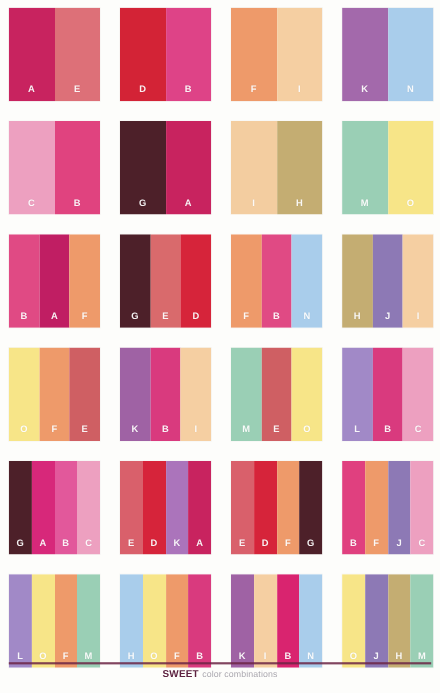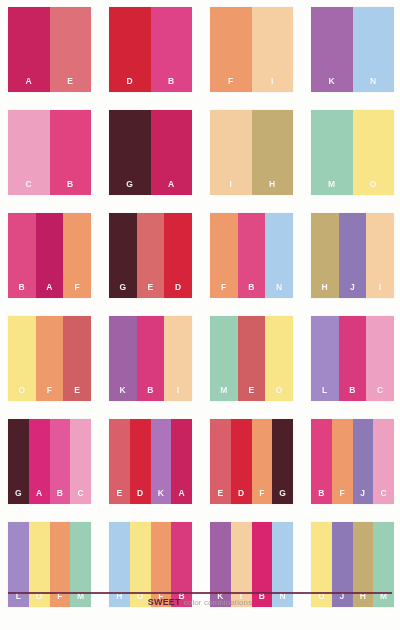--- a/index.html
+++ b/index.html
@@ -56,21 +56,21 @@
     color: rgba(255,255,255,0.93);
     letter-spacing: 0.3px;
     line-height: 1;
     padding-bottom: 7px;
     user-select: none;
     text-shadow: 0 0 1px rgba(0,0,0,0.10);
   }
   #footer {
     position: absolute;
     left: 0;
-    bottom: 12px;
+    bottom: 2px;
     width: 369px;
     height: 30px;
   }
   #footer-rule {
     position: absolute;
     left: 8px;
     top: 4px;
     width: 384px;
     height: 1.5px;
     background: #6b2544;

